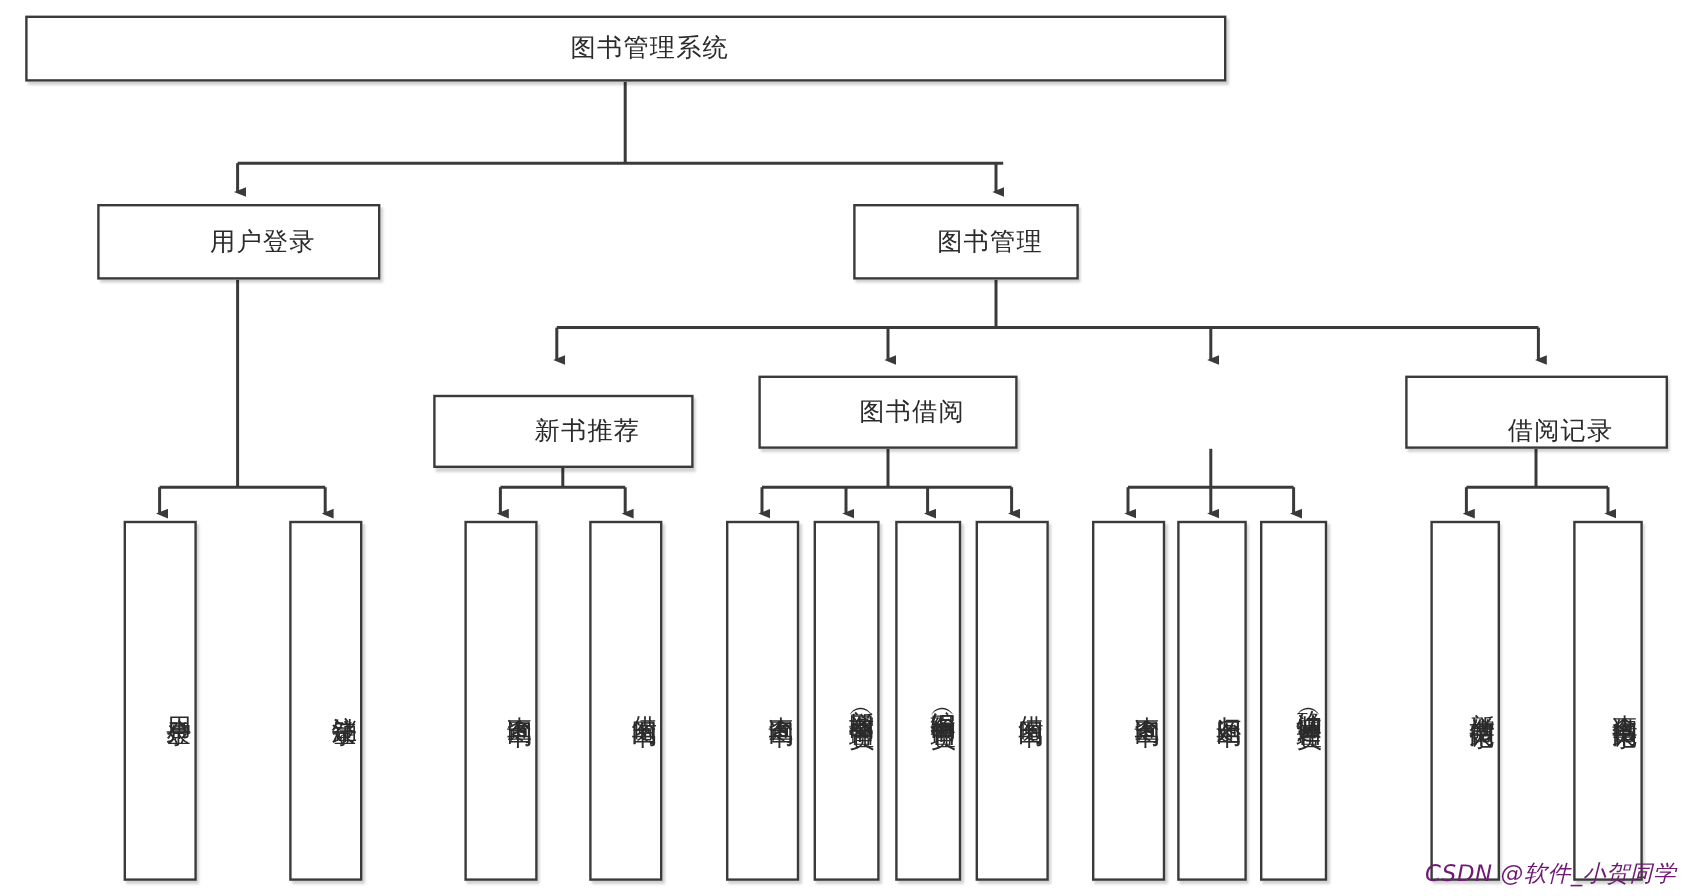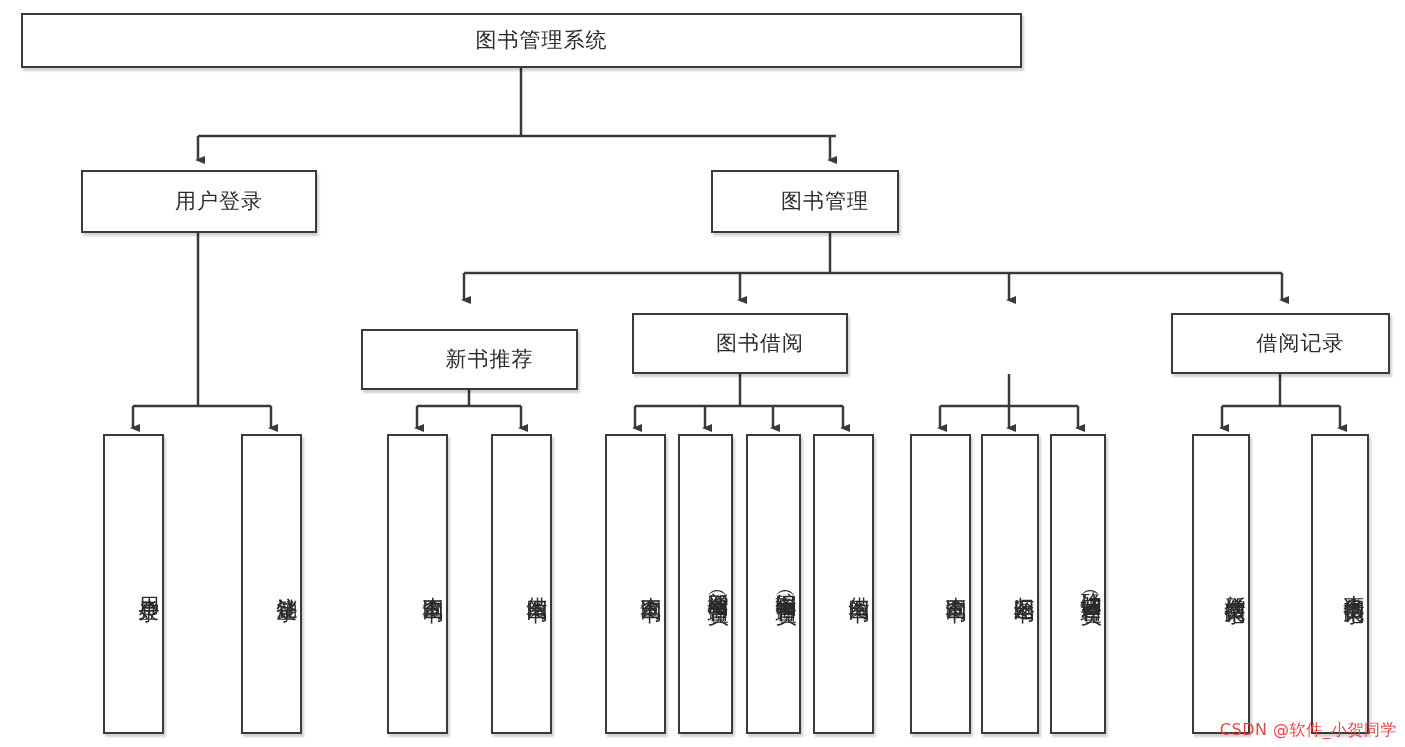--- a/index.html
+++ b/index.html
@@ -52,24 +52,25 @@
   .node.vert > .vtext {
     writing-mode: vertical-rl;
     text-orientation: upright;
     display: block;
     text-align: center;
   }
   .watermark {
     position: absolute;
     right: 8px;
     bottom: 6px;
-    font-size: 16px;
-    color: #ef4444;
+    font-size: 19px;
+    color: #701a75;
     letter-spacing: 0.5px;
     white-space: nowrap;
+    font-style: italic;
   }
 </style>
 </head>
 <body>
 
 <div id="canvas">
 
   <svg class="wires" viewBox="0 0 1405 747">
     <defs>
       <marker id="arrow" markerWidth="10" markerHeight="10" refX="4" refY="7" orient="auto" markerUnits="userSpaceOnUse">
@@ -130,21 +131,21 @@
   <div class="node horiz" style="left:711px; top:170px; width:188px; height:63px;">
     <span>图书管理</span>
   </div>
 
   <div class="node horiz" style="left:361px; top:313px; width:217px; height:61px;margin-top:16px;">
     <span>新书推荐</span>
   </div>
   <div class="node horiz" style="left:632px; top:313px; width:216px; height:61px;">
     <span>图书借阅</span>
   </div>
-  <div class="node horiz" style="left:1171px; top:313px; width:219px; height:61px;">
+  <div class="node horiz" style="left:1171px; top:313px; width:219px; height:61px;align-items:flex-end;">
     <span>借阅记录</span>
   </div>
 
   <div class="node vert" style="left:103px; top:434px; width:61px; height:300px;">
     <span class="vtext">用户登录</span>
   </div>
   <div class="node vert" style="left:241px; top:434px; width:61px; height:300px;">
     <span class="vtext">注销登录</span>
   </div>
 

